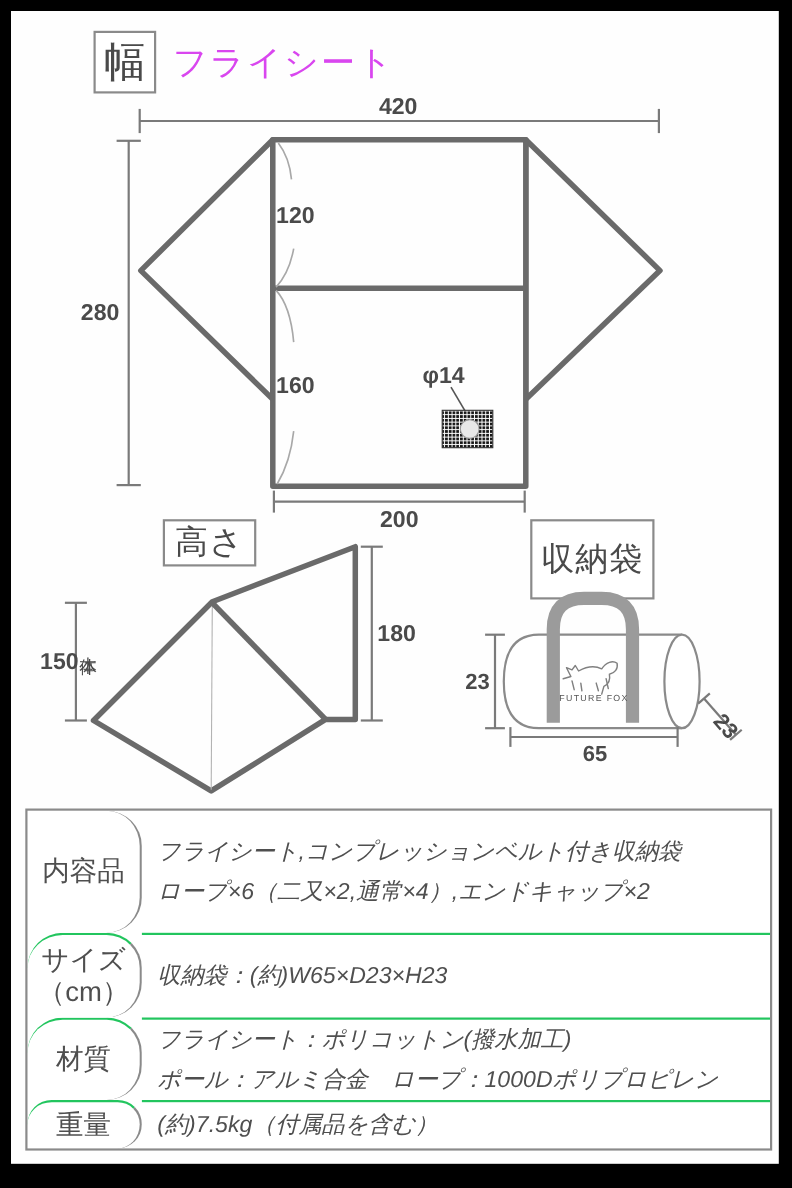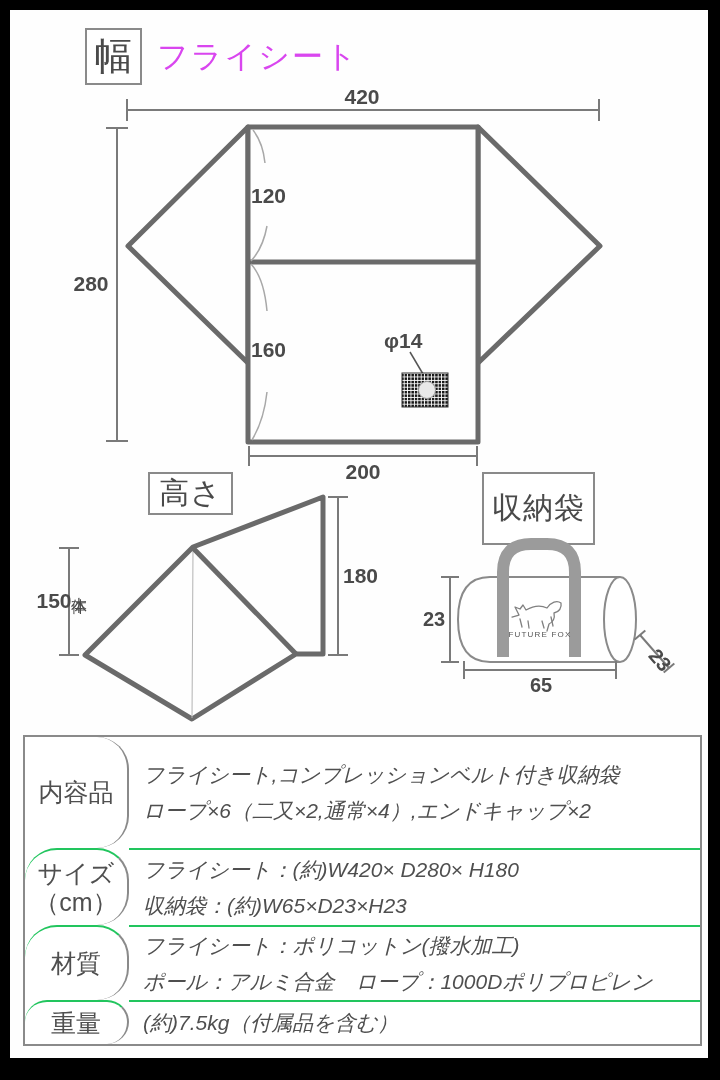--- a/index.html
+++ b/index.html
@@ -144,21 +144,20 @@
     <div class="cell val">
       <div>フライシート,コンプレッションベルト付き収納袋</div>
       <div>ロープ×6（二又×2,通常×4）,エンドキャップ×2</div>
     </div>
 
     <div class="cell lbl bt">
       <div>サイズ</div>
       <div>（cm）</div>
     </div>
     <div class="cell val bt">
-      <div>フライシート：(約)W420× D280× H180</div>
       <div>収納袋：(約)W65×D23×H23</div>
     </div>
 
     <div class="cell lbl bt">
       <div>材質</div>
       <div></div>
     </div>
     <div class="cell val bt">
       <div>フライシート：ポリコットン(撥水加工)</div>
       <div>ポール：アルミ合金　ロープ：1000Dポリプロピレン</div>

